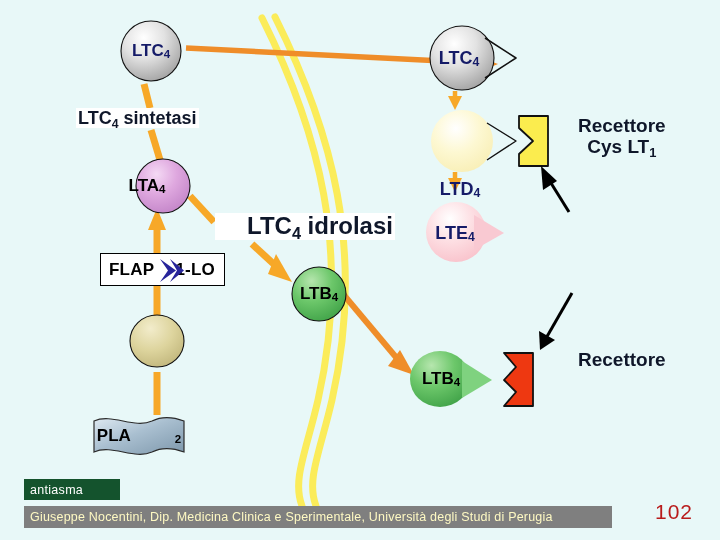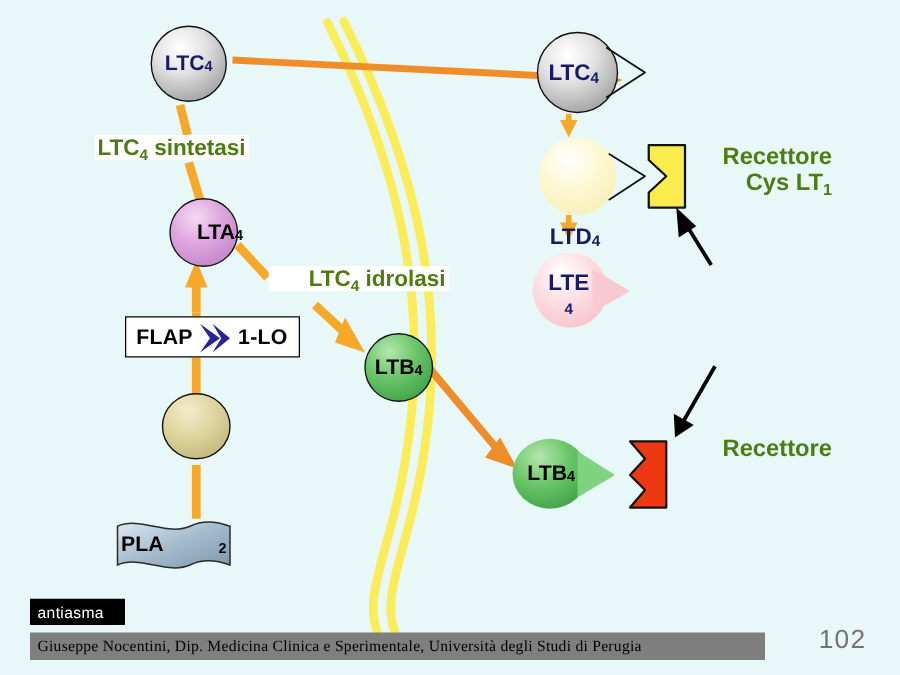--- a/index.html
+++ b/index.html
@@ -23,21 +23,21 @@
     pointer-events:none;
   }
   .nl-navy{color:#151b68;}
   .nl-black{color:#000;}
 
   .sub{font-size:0.68em;vertical-align:baseline;position:relative;top:0.30em;}
 
   .txtbox{
     position:absolute;
     font-weight:bold;
-    color:#4d7c0f;
+    color:#0f172a;
     white-space:nowrap;
     line-height:1.12;
   }
   .txtbox.whitebg{background:#ffffff;padding:0 2px;}
 
   .serifbox{
     position:absolute;
     font-family:"Liberation Serif", serif;
     color:#0a0a14;
     font-size:14.5px;
@@ -50,41 +50,40 @@
     background:#ffffff;
     border:1.6px solid #000;
     box-sizing:border-box;
   }
   .enzbox .enz-t{
     position:absolute;top:50%;transform:translateY(-50%);
     font-weight:bold;color:#000;font-size:17px;letter-spacing:0.2px;
   }
 
   #antiasma{
-    position:absolute;left:24px;top:479px;width:76px;height:21px;
-    background:#000000;
+    position:absolute;left:24px;top:479px;width:96px;height:21px;
+    background:#14532d;
     color:#ffffff;
     font-size:12.5px;
     display:flex;align-items:center;
     padding-left:6px;box-sizing:border-box;
     letter-spacing:0.3px;
   }
   #footer{
     position:absolute;left:24px;top:506px;width:588px;height:22px;
     background:#7f7f7f;
-    color:#000000;
+    color:#fef9c3;
     font-size:12.5px;
     display:flex;align-items:center;
     padding-left:6px;box-sizing:border-box;
     letter-spacing:0.2px;
-    font-family:Liberation Serif, serif;
   }
   #pagenum{
     position:absolute;left:655px;top:500px;
-    font-size:21px;color:#737373;letter-spacing:1px;
+    font-size:21px;color:#b91c1c;letter-spacing:1px;
   }
 </style>
 </head>
 <body>
 
 <div id="slide">
 
   <svg class="layer" id="vecs" viewBox="0 0 720 540">
     <defs>
       <radialGradient id="g-silver" cx="38%" cy="28%" r="82%">
@@ -191,21 +190,21 @@
       <path d="M 572 293 L 545 340" stroke="#000" stroke-width="3" fill="none"></path>
       <polygon points="540,350 539,331 555,340" fill="#000"></polygon>
     </g>
   </svg>
 
   <div class="node-label nl-navy" style="left:121px;top:36px;width:60px;height:30px;font-size:17px;">
     <span>LTC</span>
       <span class="sub">4</span>
   </div>
 
-  <div class="node-label nl-black" style="left:146px;top:172px;width:60px;height:28px;font-size:17px;">
+  <div class="node-label nl-black" style="left:117px;top:172px;width:60px;height:28px;font-size:17px;">
     <span>LTA</span>
       <span class="sub">4</span>
   </div>
 
 
   <div class="node-label nl-black" style="left:109px;top:423px;width:60px;height:26px;font-size:17px;gap:44px;">
     <span>PLA</span>
       <span class="sub">2</span>
   </div>
 
@@ -217,50 +216,50 @@
   <div class="node-label nl-navy" style="left:428px;top:43px;width:62px;height:30px;font-size:18px;">
     <span>LTC</span>
       <span class="sub">4</span>
   </div>
 
   <div class="node-label nl-navy" style="left:429px;top:127px;width:62px;height:28px;font-size:18px;margin-top:48px;">
     <span>LTD</span>
       <span class="sub">4</span>
   </div>
 
-  <div class="node-label nl-navy" style="left:424px;top:219px;width:62px;height:28px;font-size:18px;flex-direction:column;">
+  <div class="node-label nl-navy" style="left:424px;top:219px;width:62px;height:28px;font-size:18px;">
     <span>LTE</span>
       <span class="sub">4</span>
   </div>
 
   <div class="node-label nl-black" style="left:411px;top:366px;width:60px;height:26px;font-size:17px;">
     <span>LTB</span>
       <span class="sub">4</span>
   </div>
 
   <div class="txtbox whitebg" style="left:76px;top:108px;font-size:18px;">
     <span>LTC</span><span class="sub">4</span><span> sintetasi</span>
   </div>
 
-  <div class="txtbox whitebg" style="left:215px;top:213px;font-size:18px;padding-left:32px;">
+  <div class="txtbox whitebg" style="left:215px;top:213px;font-size:24px;padding-left:32px;">
     <span>LTC</span><span class="sub">4</span><span> idrolasi</span>
   </div>
 
-  <div class="enzbox" style="left:100px;top:253px;width:140px;height:33px;">
+  <div class="enzbox" style="left:100px;top:253px;width:125px;height:33px;">
     <span class="enz-t" style="left:8px;">FLAP</span>
     <span class="enz-t" style="right:9px;">1-LO</span>
     <svg style="position:absolute;left:55px;top:3px;width:30px;height:27px;" viewBox="0 0 30 27">
       <polygon points="4,2 20,13.5 4,25 12,13.5" fill="#27249a"></polygon>
       <polygon points="14,2 28,13.5 14,25 21,13.5" fill="#27249a"></polygon>
     </svg>
   </div>
 
   <div class="txtbox" style="left:578px;top:115px;font-size:19px;text-align:center;">
     <div>Recettore</div>
-    <div style="text-align:right;">
+    <div style="text-align:center;">
       <span>Cys LT</span><span class="sub">1</span>
     </div>
   </div>
 
   <div class="txtbox" style="left:578px;top:349px;font-size:19px;text-align:center;">
     <div>Recettore</div>
   </div>
 
 
   <div id="antiasma">antiasma</div>

